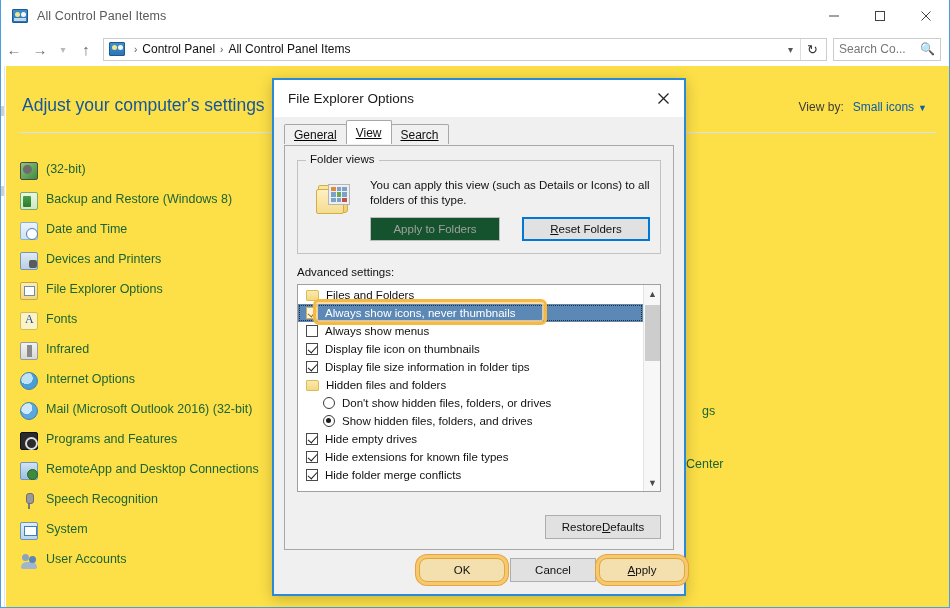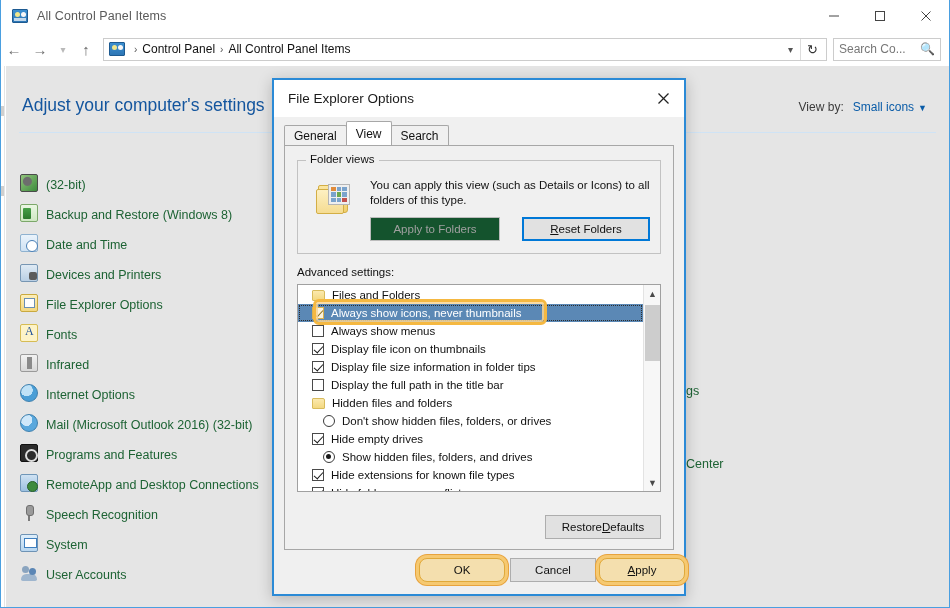--- a/index.html
+++ b/index.html
@@ -116,21 +116,21 @@
   .navpane::before {
     content: ""; position: absolute; left: 0; top: 40px; width: 3px; height: 10px;
     background: #cfcfcf;
   }
   .navpane::after {
     content: ""; position: absolute; left: 0; top: 120px; width: 3px; height: 10px;
     background: #cfcfcf;
   }
   .mainpane {
     position: absolute; left: 5px; top: 0; right: 0; bottom: 0;
-    background: #e5e5e5;
+    background: #fde047;
   }
   .heading {
     position: absolute; left: 16px; top: 29px;
     font-size: 17.5px; color: #13559e; white-space: nowrap;
   }
   .viewby {
     position: absolute; right: 22px; top: 34px;
     font-size: 12px; color: #3b3b3b; white-space: nowrap;
   }
   .viewby .vlink { color: #0a5ca8; margin-left: 9px; }
@@ -138,21 +138,21 @@
   .hr {
     position: absolute; left: 13px; right: 13px; top: 66px;
     height: 1px; background: #cfe3f5;
   }
 
   
   .items {
     position: absolute; left: 14px; top: 96px; width: 250px;
   }
   .item {
-    height: 30px; display: flex; align-items: flex-end;
+    height: 30px; display: flex; align-items: flex-start;
     font-size: 12.5px; color: #1d6334; white-space: nowrap;
   }
   .ico {
     width: 18px; height: 18px; margin-right: 8px; flex: none;
     position: relative; border-radius: 2px;
   }
 
   
   .ico-gears { background: radial-gradient(circle at 40% 40%, #6d6d6d 0 4px, transparent 5px), linear-gradient(135deg,#93c47d,#3d8b3d); border:1px solid #4a4a4a;}
   .ico-backup { background: linear-gradient(#eaf6e3,#cfe8c3); border:1px solid #7ca86a; }
@@ -201,21 +201,21 @@
     display: flex; align-items: center; padding: 0 0 0 14px;
     font-size: 13.5px; color: #1a1a1a;
   }
   .dlg-close {
     margin-left: auto; width: 42px; height: 36px;
     display: flex; align-items: center; justify-content: center;
     color: #222;
   }
   .tabsrow {
     position: relative; height: 22px; margin: 6px 0 0 10px;
-    display: flex; align-items: flex-end;
+    display: flex; align-items: center; text-decoration: underline;
   }
   .tab {
     height: 20px; padding: 0 9px; font-size: 12px; color: #111;
     border: 1px solid #a7a7a7; border-bottom: none;
     background: #f0f0f0; display: flex; align-items: center;
     border-radius: 2px 2px 0 0; margin-right: -1px;
   }
   .tab.active {
     background: #ffffff; height: 24px; margin-top: -4px;
     border-color: #a7a7a7; position: relative; z-index: 3;
@@ -276,21 +276,21 @@
     font-size: 11.5px; color: #111; text-align: center;
   }
   .listbox {
     position: absolute; left: 12px; top: 138px; right: 12px; height: 208px;
     background: #ffffff; border: 1px solid #a0a0a0;
     overflow: hidden;
   }
   .lb-inner { position: absolute; left: 0; top: 0; right: 17px; bottom: 0; padding-top: 1px; }
   .row {
     height: 18px; display: flex; align-items: center;
-    font-size: 11.5px; color: #111; padding-left: 14px; white-space: nowrap;
+    font-size: 11.5px; color: #111; padding-left: 8px; white-space: nowrap;
   }
   .row.selected { background: #5b88b5; color: #ffffff; outline: 1px dotted #2d2d2d; outline-offset: -2px; }
   .row.indent { padding-left: 25px; }
   .cat-folder {
     width: 13px; height: 11px; margin-right: 7px; flex: none;
     background: linear-gradient(#fbe9ae,#f3d880);
     border: 1px solid #d8bb5c; border-radius: 1px 2px 1px 1px;
   }
   .cb {
     width: 12px; height: 12px; margin-right: 7px; flex: none;
@@ -469,21 +469,21 @@
               <span class="ico ico-system"></span>
               <span>System</span>
             </div>
             <div class="item">
               <span class="ico ico-users"></span>
               <span>User Accounts</span>
             </div>
           </div>
 
         <div id="partials">
-            <div class="partial" style="left: 680px; top: 318px;">gs</div>
+            <div class="partial" style="left: 680px; top: 338px; padding-left: 16px;">gs</div>
             <div class="partial" style="left: 680px; top: 391px;">Center</div>
           </div>
       </div>
     </div>
   </div>
 
   <div class="dialog">
 
     <div class="dlg-title">
       <span>File Explorer Options</span>
@@ -550,38 +550,34 @@
             </div>
             <div class="row">
               <span class="cb checked"></span>
               <span>Display file icon on thumbnails</span>
             </div>
             <div class="row">
               <span class="cb checked"></span>
               <span>Display file size information in folder tips</span>
             </div>
             <div class="row">
-              <span class="cb"></span>
-              <span>Display the full path in the title bar</span>
-            </div>
-            <div class="row">
               <span class="cat-folder"></span>
               <span>Hidden files and folders</span>
             </div>
             <div class="row indent">
               <span class="rb"></span>
               <span>Don't show hidden files, folders, or drives</span>
             </div>
-            <div class="row">
-              <span class="cb checked"></span>
-              <span>Hide empty drives</span>
-            </div>
             <div class="row indent">
               <span class="rb on"></span>
               <span>Show hidden files, folders, and drives</span>
+            </div>
+            <div class="row">
+              <span class="cb checked"></span>
+              <span>Hide empty drives</span>
             </div>
             <div class="row">
               <span class="cb checked"></span>
               <span>Hide extensions for known file types</span>
             </div>
             <div class="row">
               <span class="cb checked"></span>
               <span>Hide folder merge conflicts</span>
             </div>
           </div>

